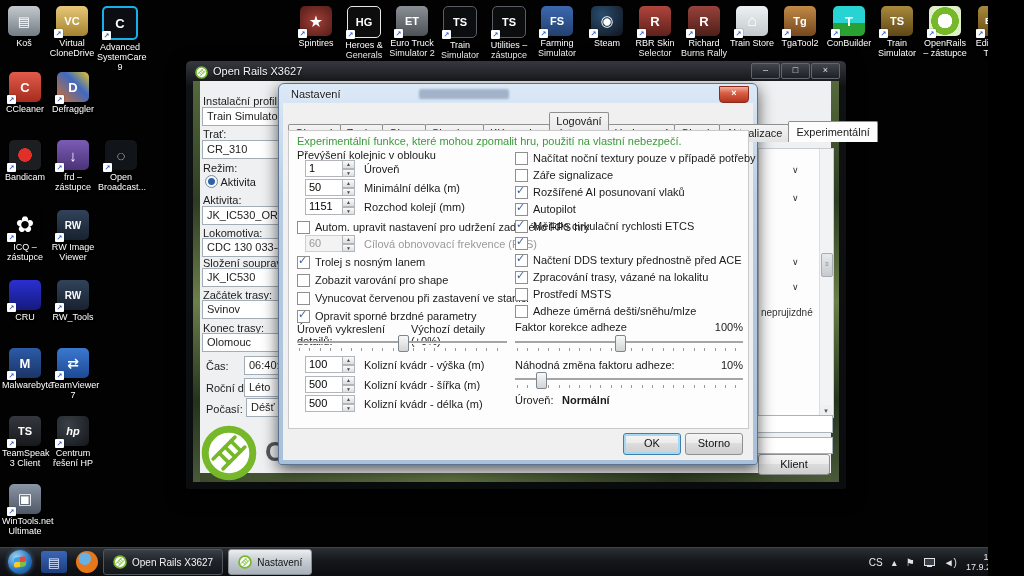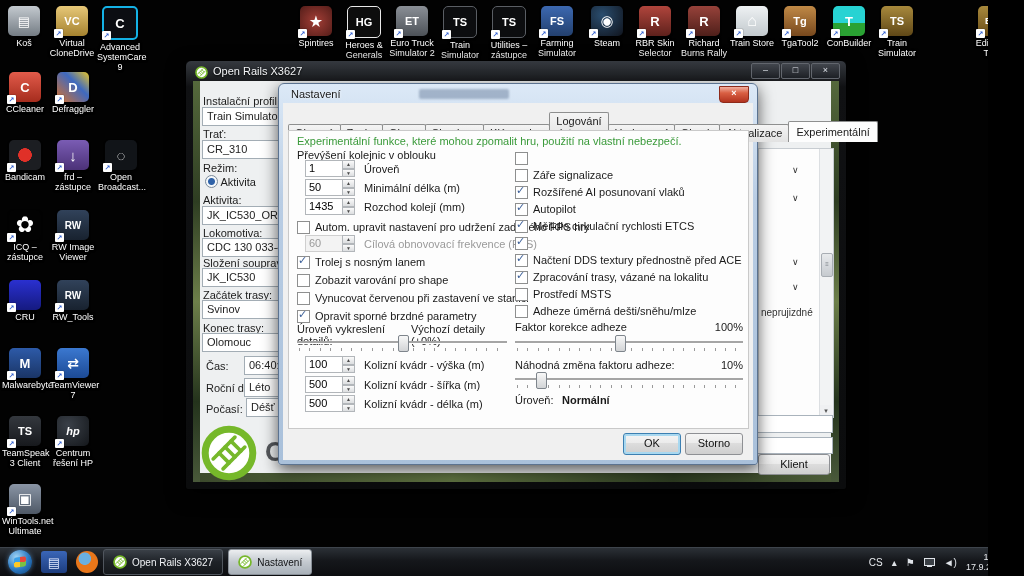--- a/index.html
+++ b/index.html
@@ -192,20 +192,24 @@
       <div class="lbl">TgaTool2</div>
     </div>
   <div class="dicon" style="left:826px;top:6px">
       <div class="img sc" data-icon="conbuilder"></div>
       <div class="lbl">ConBuilder</div>
     </div>
   <div class="dicon" style="left:874px;top:6px">
       <div class="img sc" data-icon="ts2"></div>
       <div class="lbl">Train Simulator</div>
     </div>
+  <div class="dicon" style="left:922px;top:6px">
+      <div class="img sc" data-icon="openrails"></div>
+      <div class="lbl">OpenRails – zástupce</div>
+    </div>
   <div class="dicon" style="left:971px;top:6px">
       <div class="img sc" data-icon="editors"></div>
       <div class="lbl">Editors &amp; Tools</div>
     </div>
 
   <div class="dicon" style="left:2px;top:72px">
       <div class="img sc" data-icon="ccleaner"></div>
       <div class="lbl">CCleaner</div>
     </div>
   <div class="dicon" style="left:50px;top:72px">
@@ -371,21 +375,21 @@
         </div>
         <div class="spin" style="left:16px;top:48px">
           <span class="val">50</span>
           <span class="ud">
               <span>▲</span>
               <span>▼</span>
             </span>
           <span class="lab">Minimální délka (m)</span>
         </div>
         <div class="spin" style="left:16px;top:67px">
-          <span class="val">1435</span>
+          <span class="val">1151</span>
           <span class="ud">
               <span>▲</span>
               <span>▼</span>
             </span>
           <span class="lab">Rozchod kolejí (mm)</span>
         </div>
 
         <div class="cb" style="left:8px;top:90px">
           <span class="box"></span>
             <span class="cl">Autom. upravit nastavení pro udržení zadaného FPS hry</span>
@@ -446,20 +450,21 @@
           <span class="val">500</span>
           <span class="ud">
               <span>▲</span>
               <span>▼</span>
             </span>
           <span class="lab">Kolizní kvádr - délka (m)</span>
         </div>
 
         <div class="cb" style="left:226px;top:21px">
             <span class="box"></span>
+            <span class="cl">Načítat noční textury pouze v případě potřeby</span>
           </div>
         <div class="cb" style="left:226px;top:38px">
             <span class="box"></span>
             <span class="cl">Záře signalizace</span>
           </div>
         <div class="cb checked" style="left:226px;top:55px">
             <span class="box"></span>
             <span class="cl">Rozšířené AI posunovaní vlaků</span>
           </div>
         <div class="cb checked" style="left:226px;top:72px">

